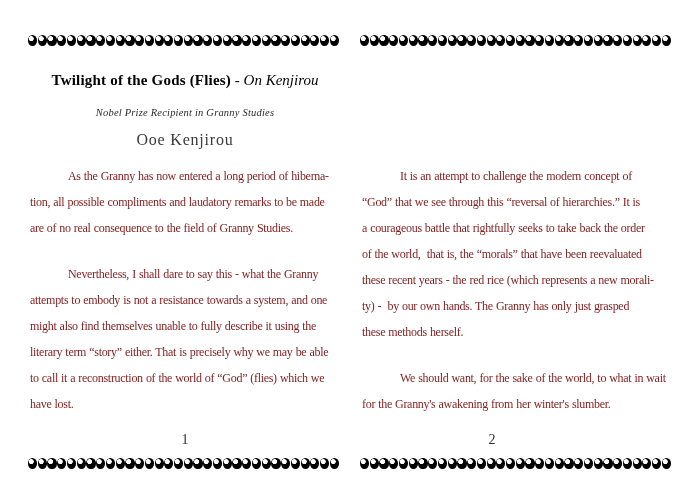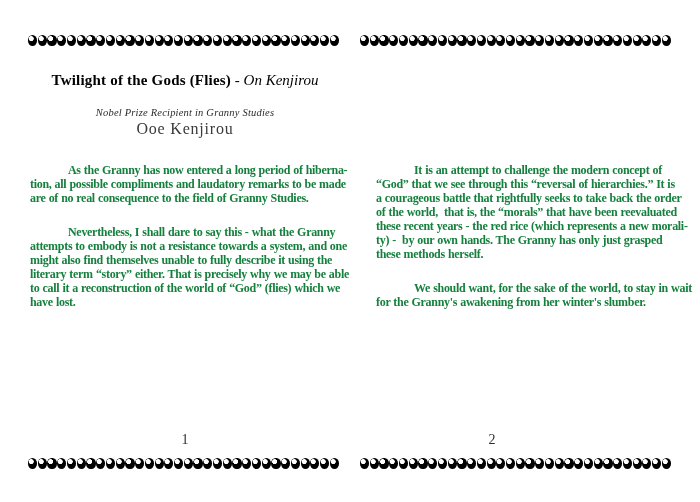--- a/index.html
+++ b/index.html
@@ -36,37 +36,36 @@
   .t-main{font-weight:bold;letter-spacing:0.2px;}
   .t-sep{font-weight:normal;}
   .t-annot{font-style:italic;}
   .subtitle{
     font-style:italic;
     font-size:10.5px;line-height:13px;
     margin-top:16px;color:#2a2a2a;letter-spacing:0.2px;
   }
   .author{
     font-size:16px;line-height:20px;
-    color:#3a3a3a;letter-spacing:0.8px;
+    margin-top:11px;color:#3a3a3a;letter-spacing:0.8px;
   }
 
   
   .text-col{position:absolute;top:163px;}
   .text-col.left-col{left:30px;width:316px;}
-  .text-col.right-col{left:376px;width:316px;}
+  .text-col.right-col{left:362px;width:316px;}
   .para{
     margin:0 0 20px 0;
     white-space:pre;
     text-indent:38px;
     font-size:12px;
-    line-height:14px;
+    line-height:26px;
     letter-spacing:-0.3px;
     word-spacing:0.4px;
-    color:#15803d;
-    font-weight:bold;
+    color:#7f1d1d;
   }
 
   
   .page-num{
     position:absolute;top:430px;height:20px;
     text-align:center;font-size:14px;line-height:20px;color:#2e2e2e;
   }
   .page-num.left-num{left:28px;width:314px;}
   .page-num.right-num{left:360px;width:264px;}
 </style>
@@ -236,20 +235,20 @@
 
   <div>
     <div class="text-col right-col">
       <p class="para">It is an attempt to challenge the modern concept of
 “God” that we see through this “reversal of hierarchies.” It is
 a courageous battle that rightfully seeks to take back the order
 of the world,  that is, the “morals” that have been reevaluated
 these recent years - the red rice (which represents a new morali-
 ty) -  by our own hands. The Granny has only just grasped
 these methods herself.</p>
-      <p class="para">We should want, for the sake of the world, to stay in wait
+      <p class="para">We should want, for the sake of the world, to what in wait
 for the Granny's awakening from her winter's slumber.</p>
     </div>
 
     <div class="page-num right-num">2</div>
   </div>
 
 </div>
 
 </body></html>

